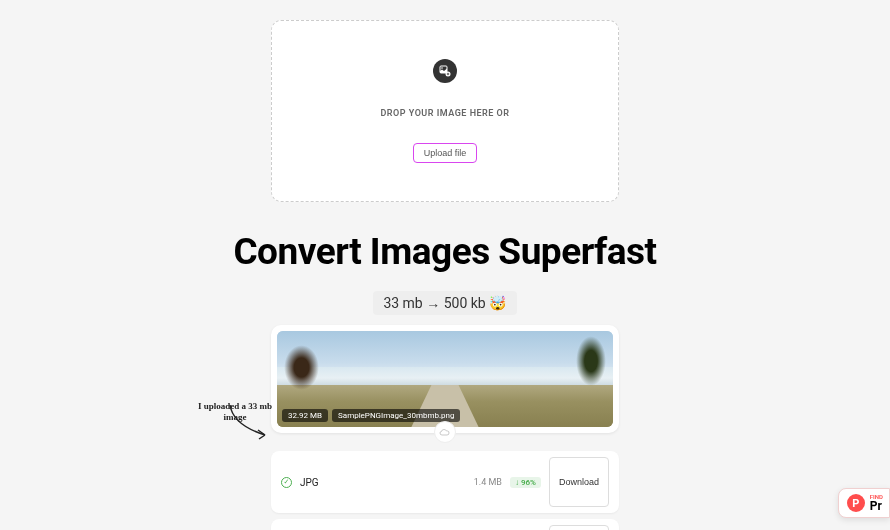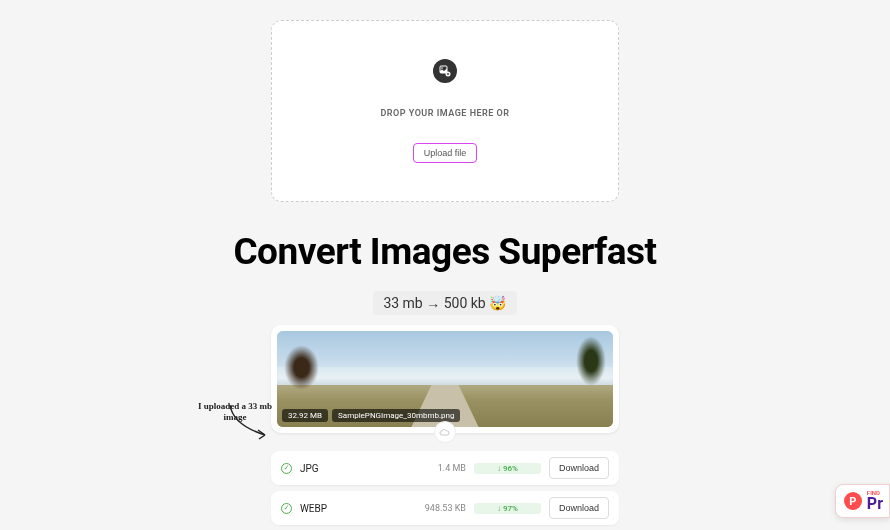--- a/index.html
+++ b/index.html
@@ -212,27 +212,27 @@
       flex: 1;
     }
     .format-size {
       font-size: 9px;
       color: #888;
     }
     .reduction {
       font-size: 8px;
       background: #e8f5e9;
       color: #4caf50;
-      padding: 1px 23px;
+      padding: 1px 5px;
       border-radius: 3px;
       font-weight: 600;
     }
     .download-btn {
       font-size: 9px;
-      padding: 5px 9px;
+      padding: 19px 9px;
       border: 1px solid #ddd;
       border-radius: 4px;
       background: white;
       color: #333;
       cursor: pointer;
     }
     .floating-badge {
       position: absolute;
       right: 0;
       bottom: 12px;
@@ -261,22 +261,22 @@
       display: flex;
       flex-direction: column;
       line-height: 1;
     }
     .badge-top {
       font-size: 6px;
       color: #ff4d4d;
       font-weight: 600;
     }
     .badge-bottom {
-      font-size: 16px;
-      color: #4c1d95;
+      font-size: 12px;
+      color: #000000;
       font-weight: 700;
     }
   </style>
 </head>
 <body>
 
 <div class="container">
 
 
   <div class="dropzone">

